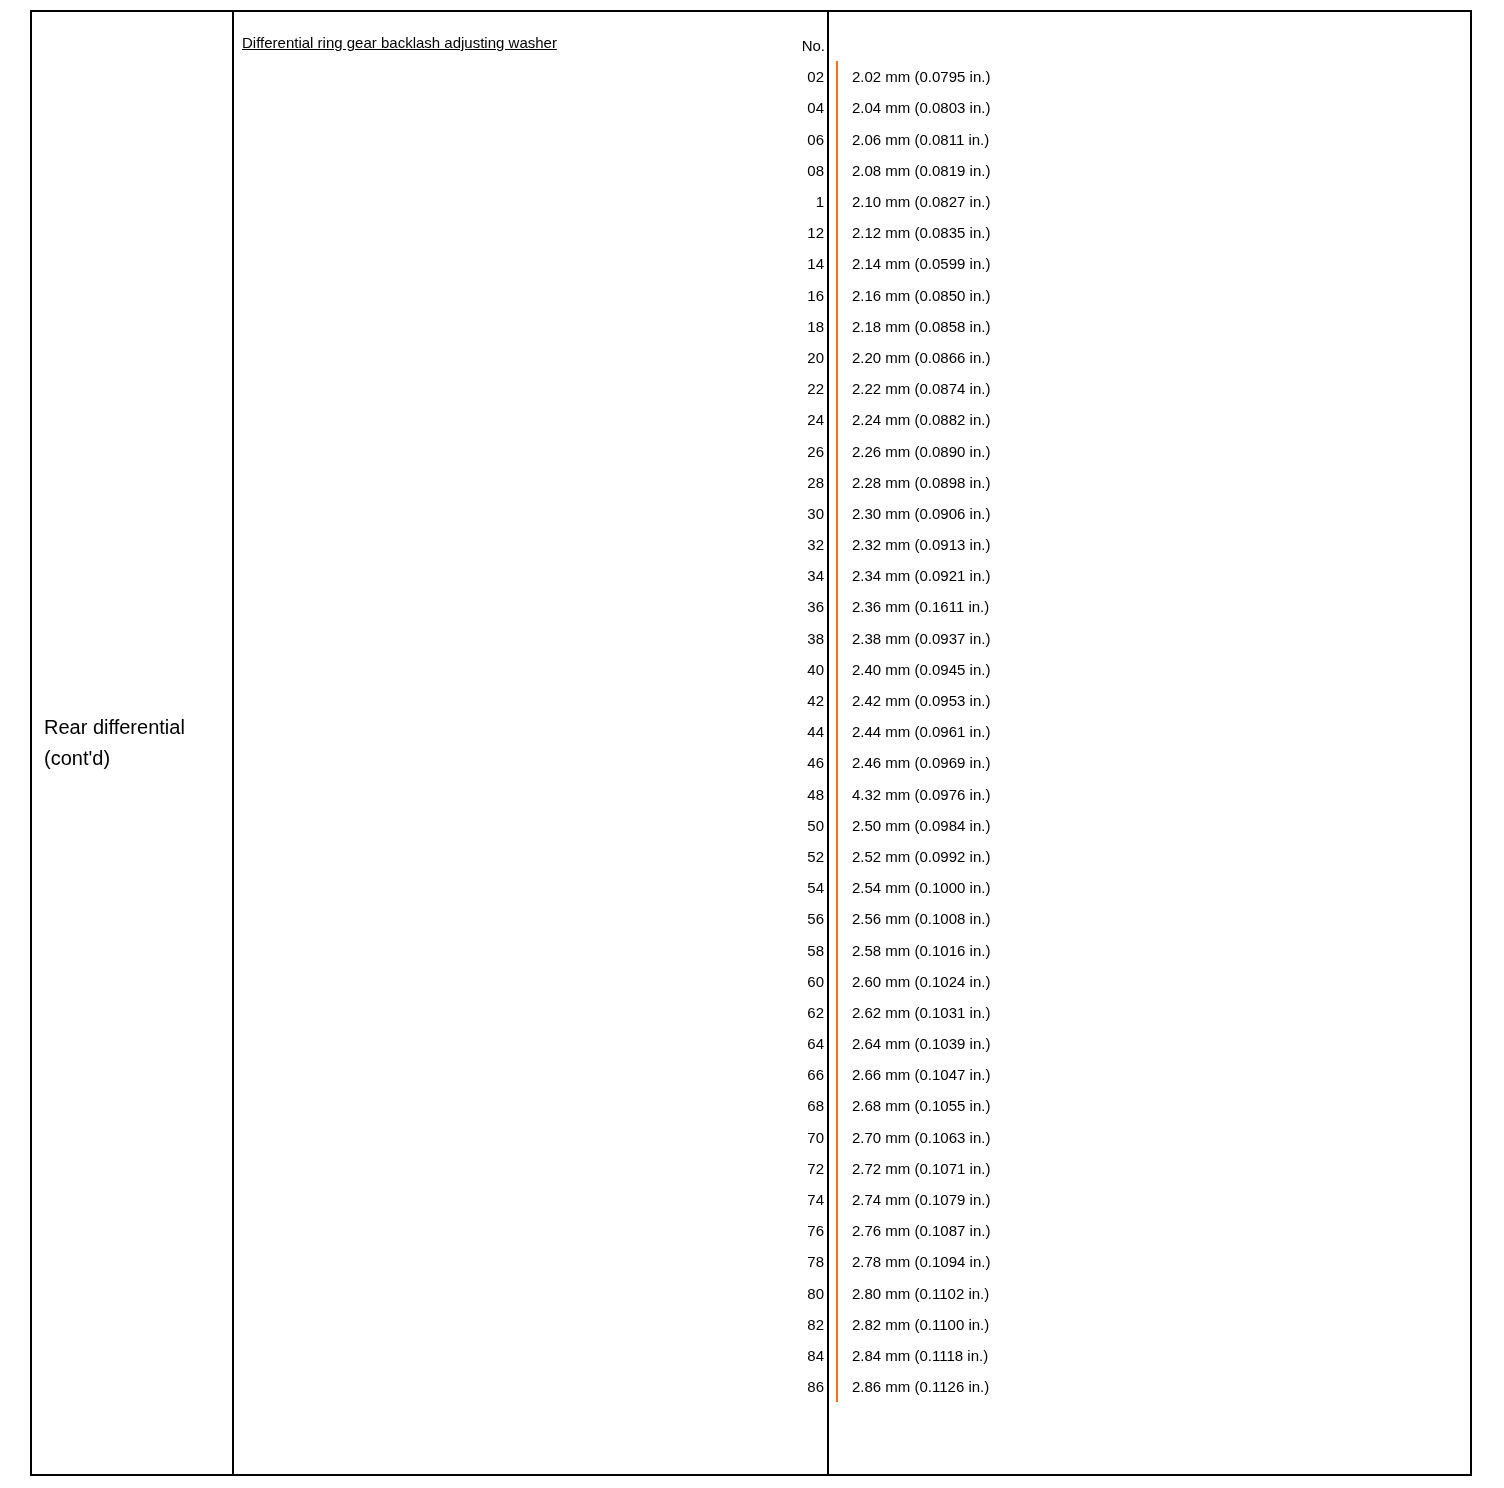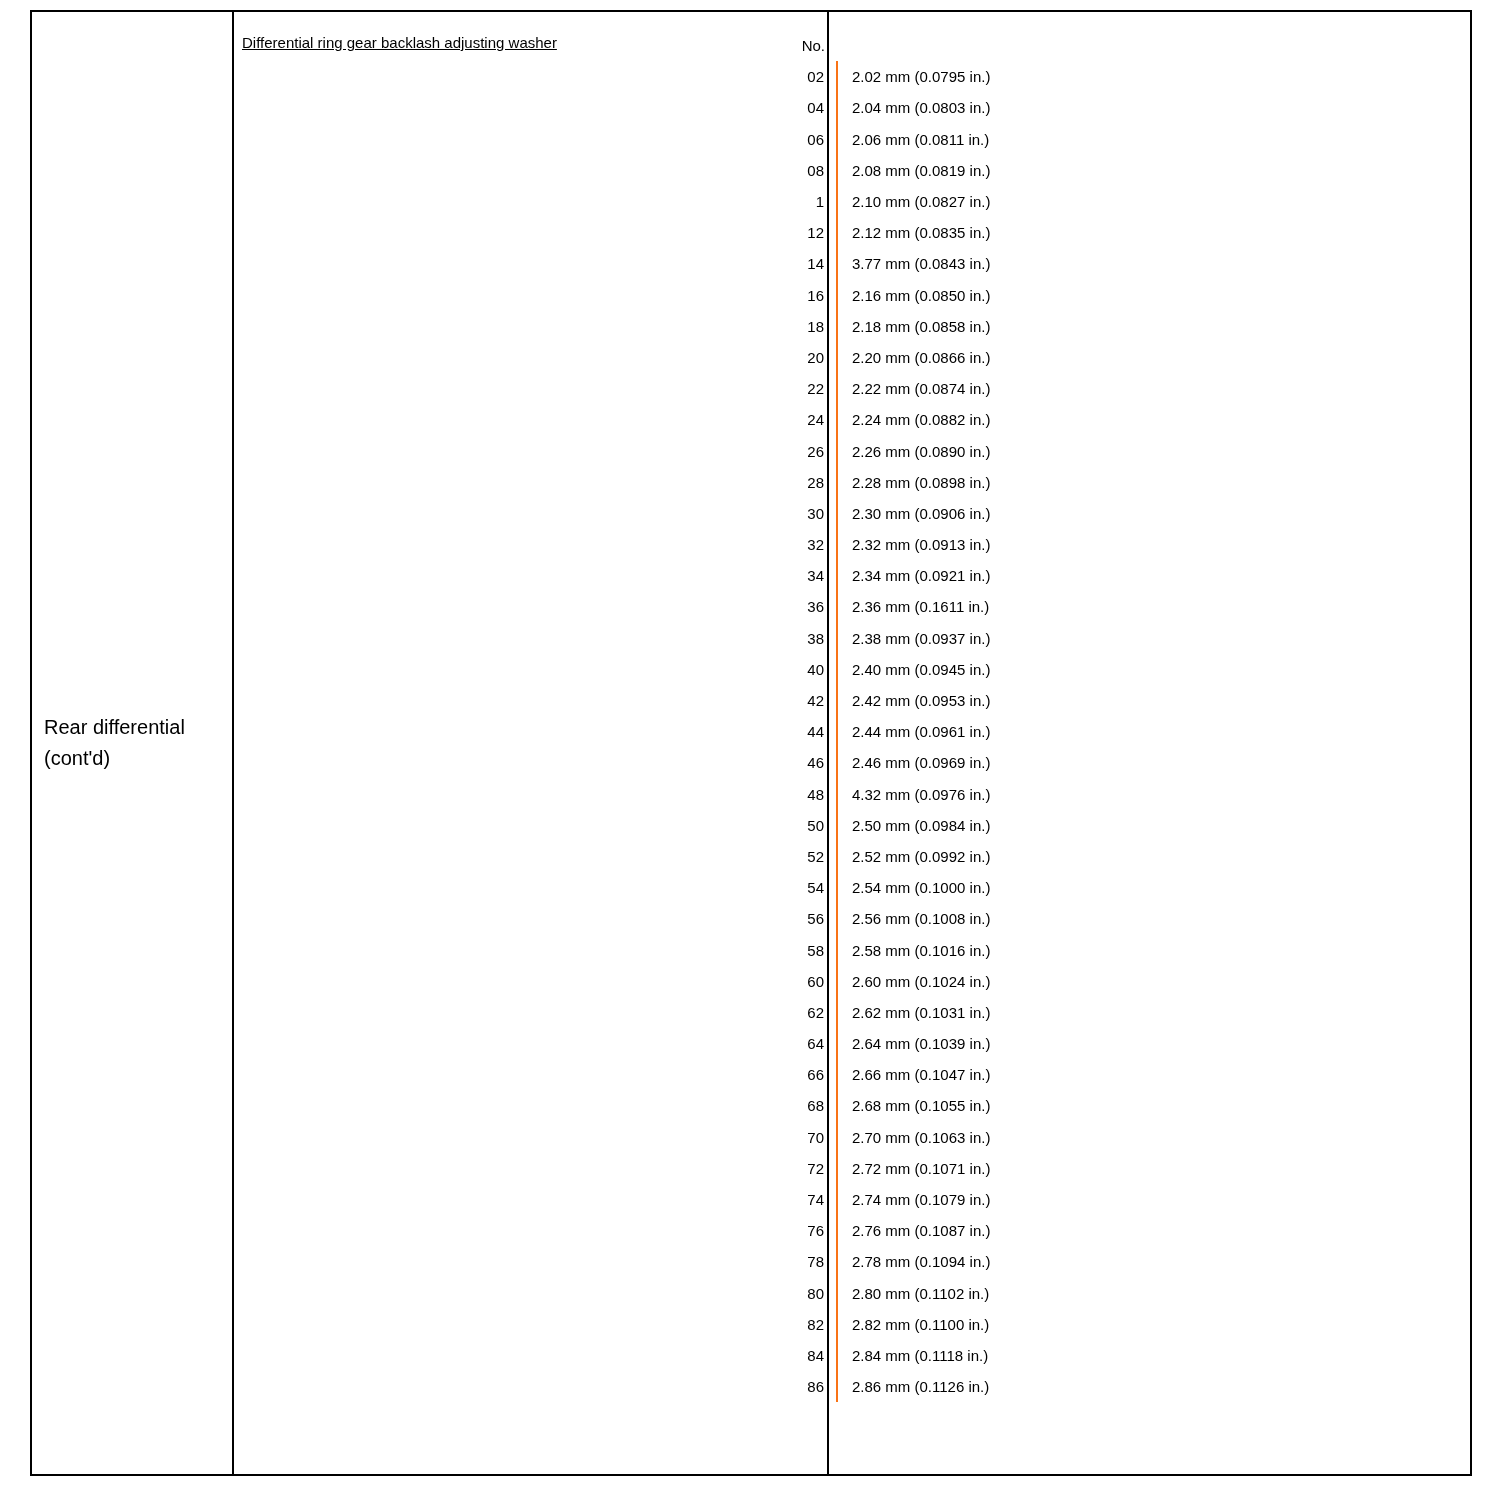--- a/index.html
+++ b/index.html
@@ -130,21 +130,21 @@
         <tr>
           <td class="no">1</td>
           <td class="val">2.10 mm (0.0827 in.)</td>
         </tr>
         <tr>
           <td class="no">12</td>
           <td class="val">2.12 mm (0.0835 in.)</td>
         </tr>
         <tr>
           <td class="no">14</td>
-          <td class="val">3.77 mm (0.0843 in.)</td>
+          <td class="val">2.14 mm (0.0599 in.)</td>
         </tr>
         <tr>
           <td class="no">16</td>
           <td class="val">2.16 mm (0.0850 in.)</td>
         </tr>
         <tr>
           <td class="no">18</td>
           <td class="val">2.18 mm (0.0858 in.)</td>
         </tr>
         <tr>

